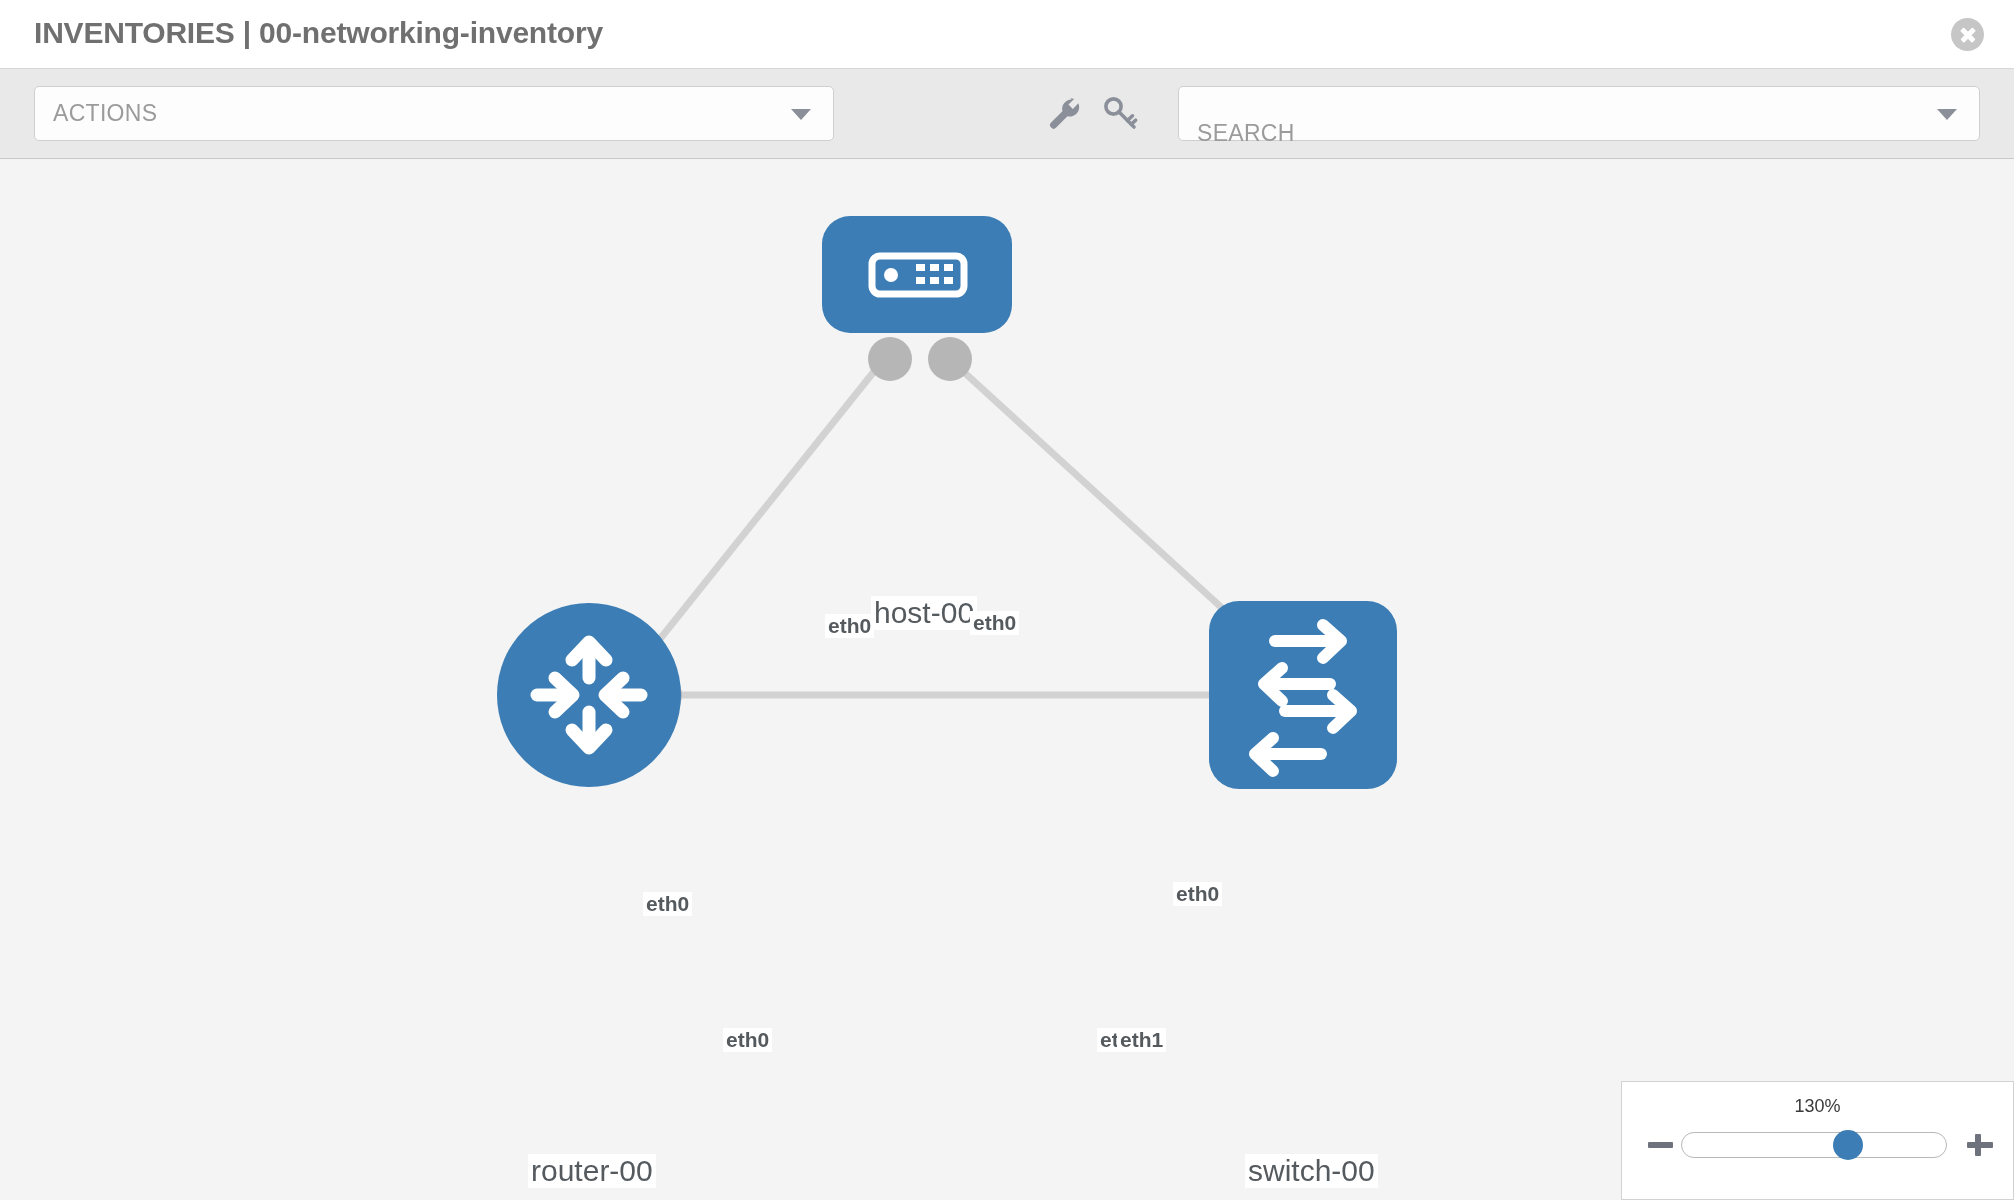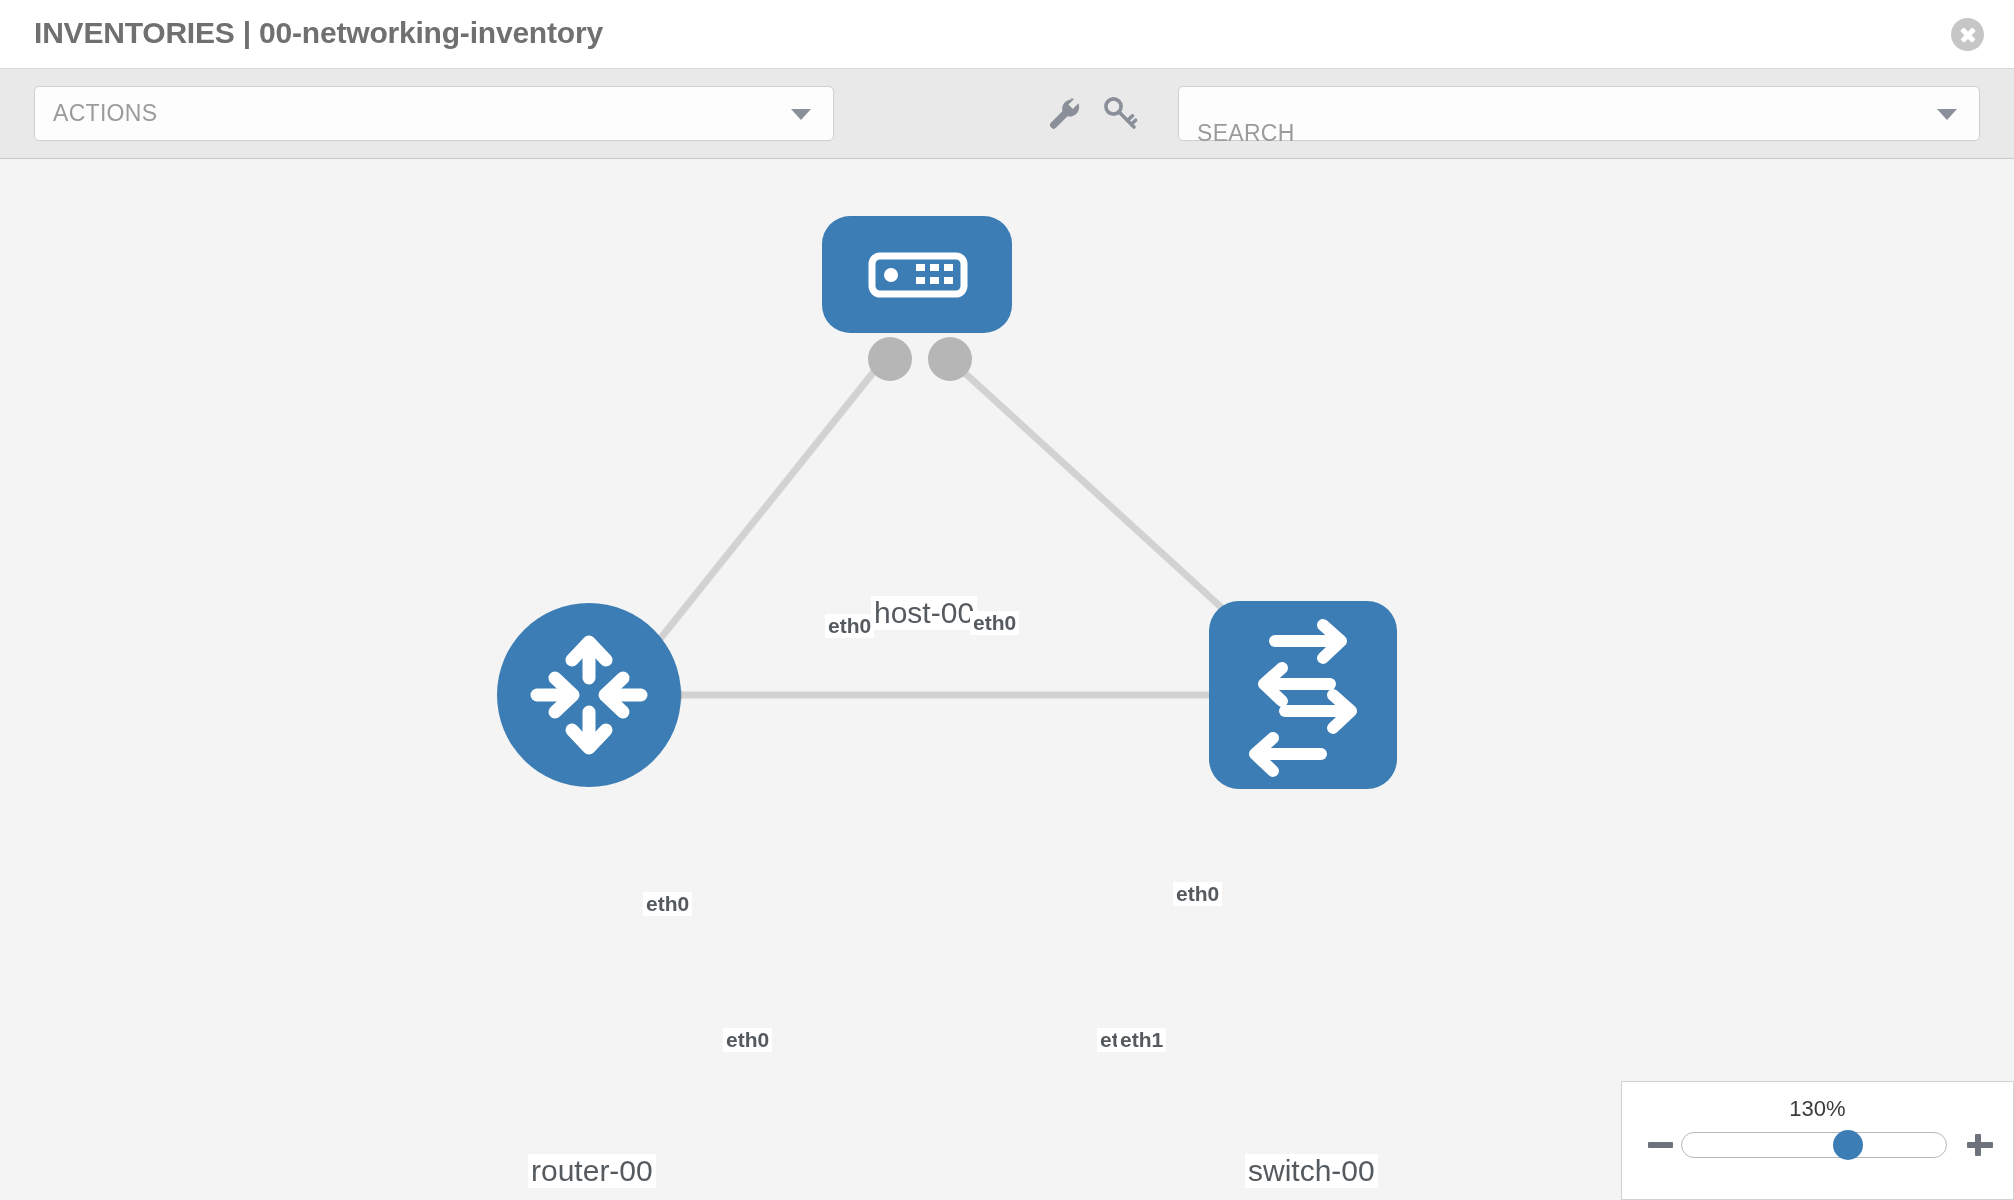--- a/index.html
+++ b/index.html
@@ -167,21 +167,21 @@
     height: 119px;
     background: #ffffff;
     border: 1px solid #d2d2d2;
     box-sizing: border-box;
   }
   .zoom-level {
     position: absolute;
     top: 14px;
     left: 0; right: 0;
     text-align: center;
-    font-size: 22px;
+    font-size: 18px;
     color: #3a3a3a;
   }
   .zoom-minus, .zoom-plus {
     position: absolute;
     top: 48px;
     width: 30px;
     height: 30px;
     cursor: pointer;
   }
   .zoom-minus { left: 24px; }

